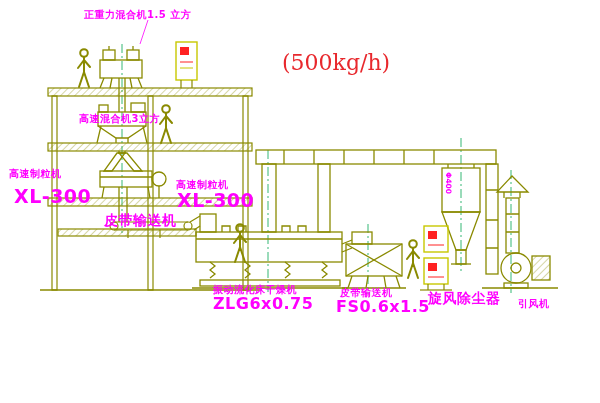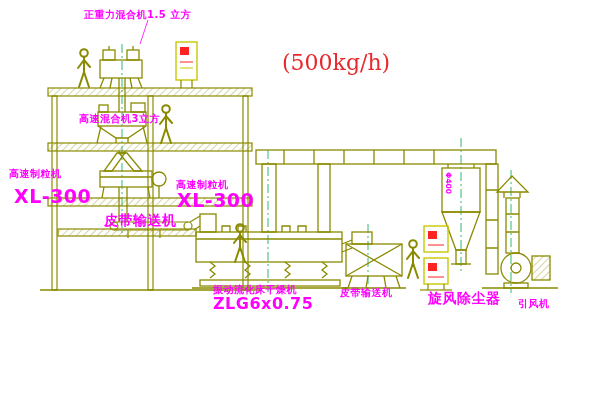--- a/index.html
+++ b/index.html
@@ -206,19 +206,20 @@
 
   <div class="lbl model" style="left:177px;top:162px">XL-300</div>
   <div class="lbl" style="left:176px;top:179px">高速制粒机</div>
 
   <div class="lbl small" style="left:104px;top:213px">皮带输送机</div>
 
   <div class="lbl" style="left:213px;top:284px">振动流化床干燥机</div>
   <div class="lbl big" style="left:213px;top:295px">ZLG6x0.75</div>
 
   <div class="lbl" style="left:340px;top:287px">皮带输送机</div>
+  <div class="lbl big" style="left:336px;top:298px">FS0.6x1.5</div>
 
   <div class="lbl small" style="left:428px;top:291px">旋风除尘器</div>
   <div class="lbl" style="left:518px;top:298px">引风机</div>
 
   <div class="lbl vtext" style="left:444px;top:172px">Φ400</div>
 
 </div>
 
 </body></html>

